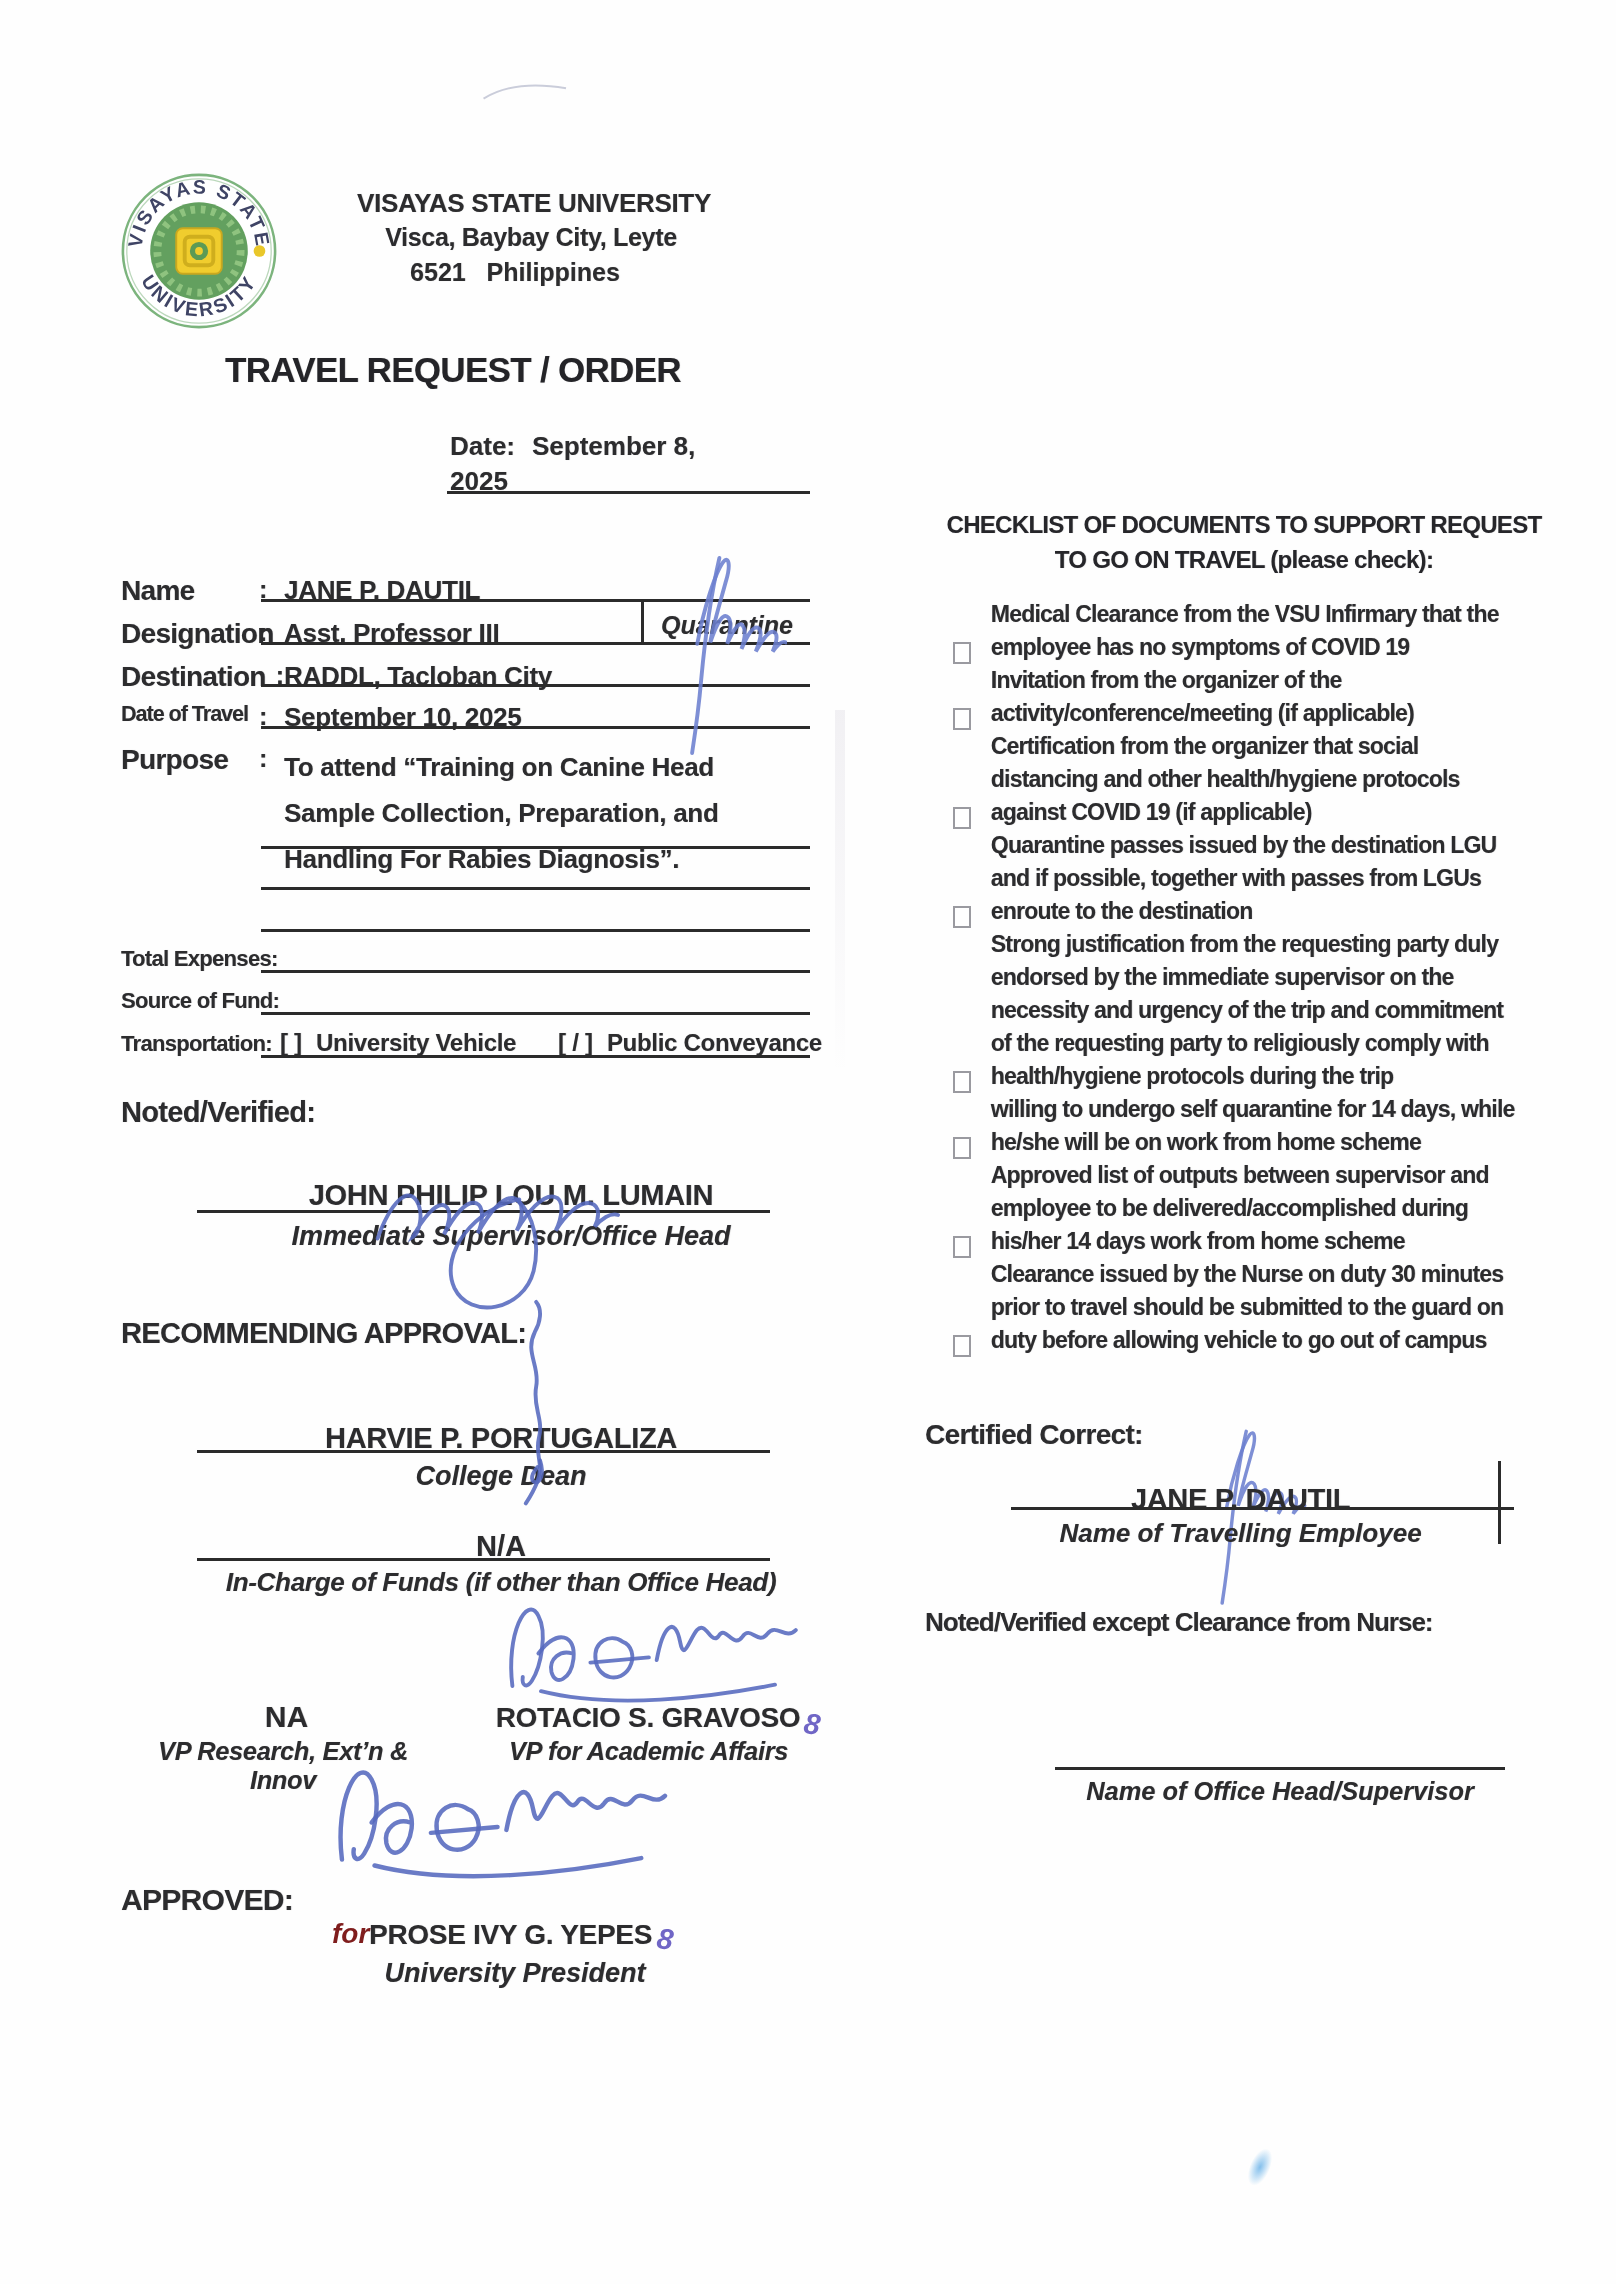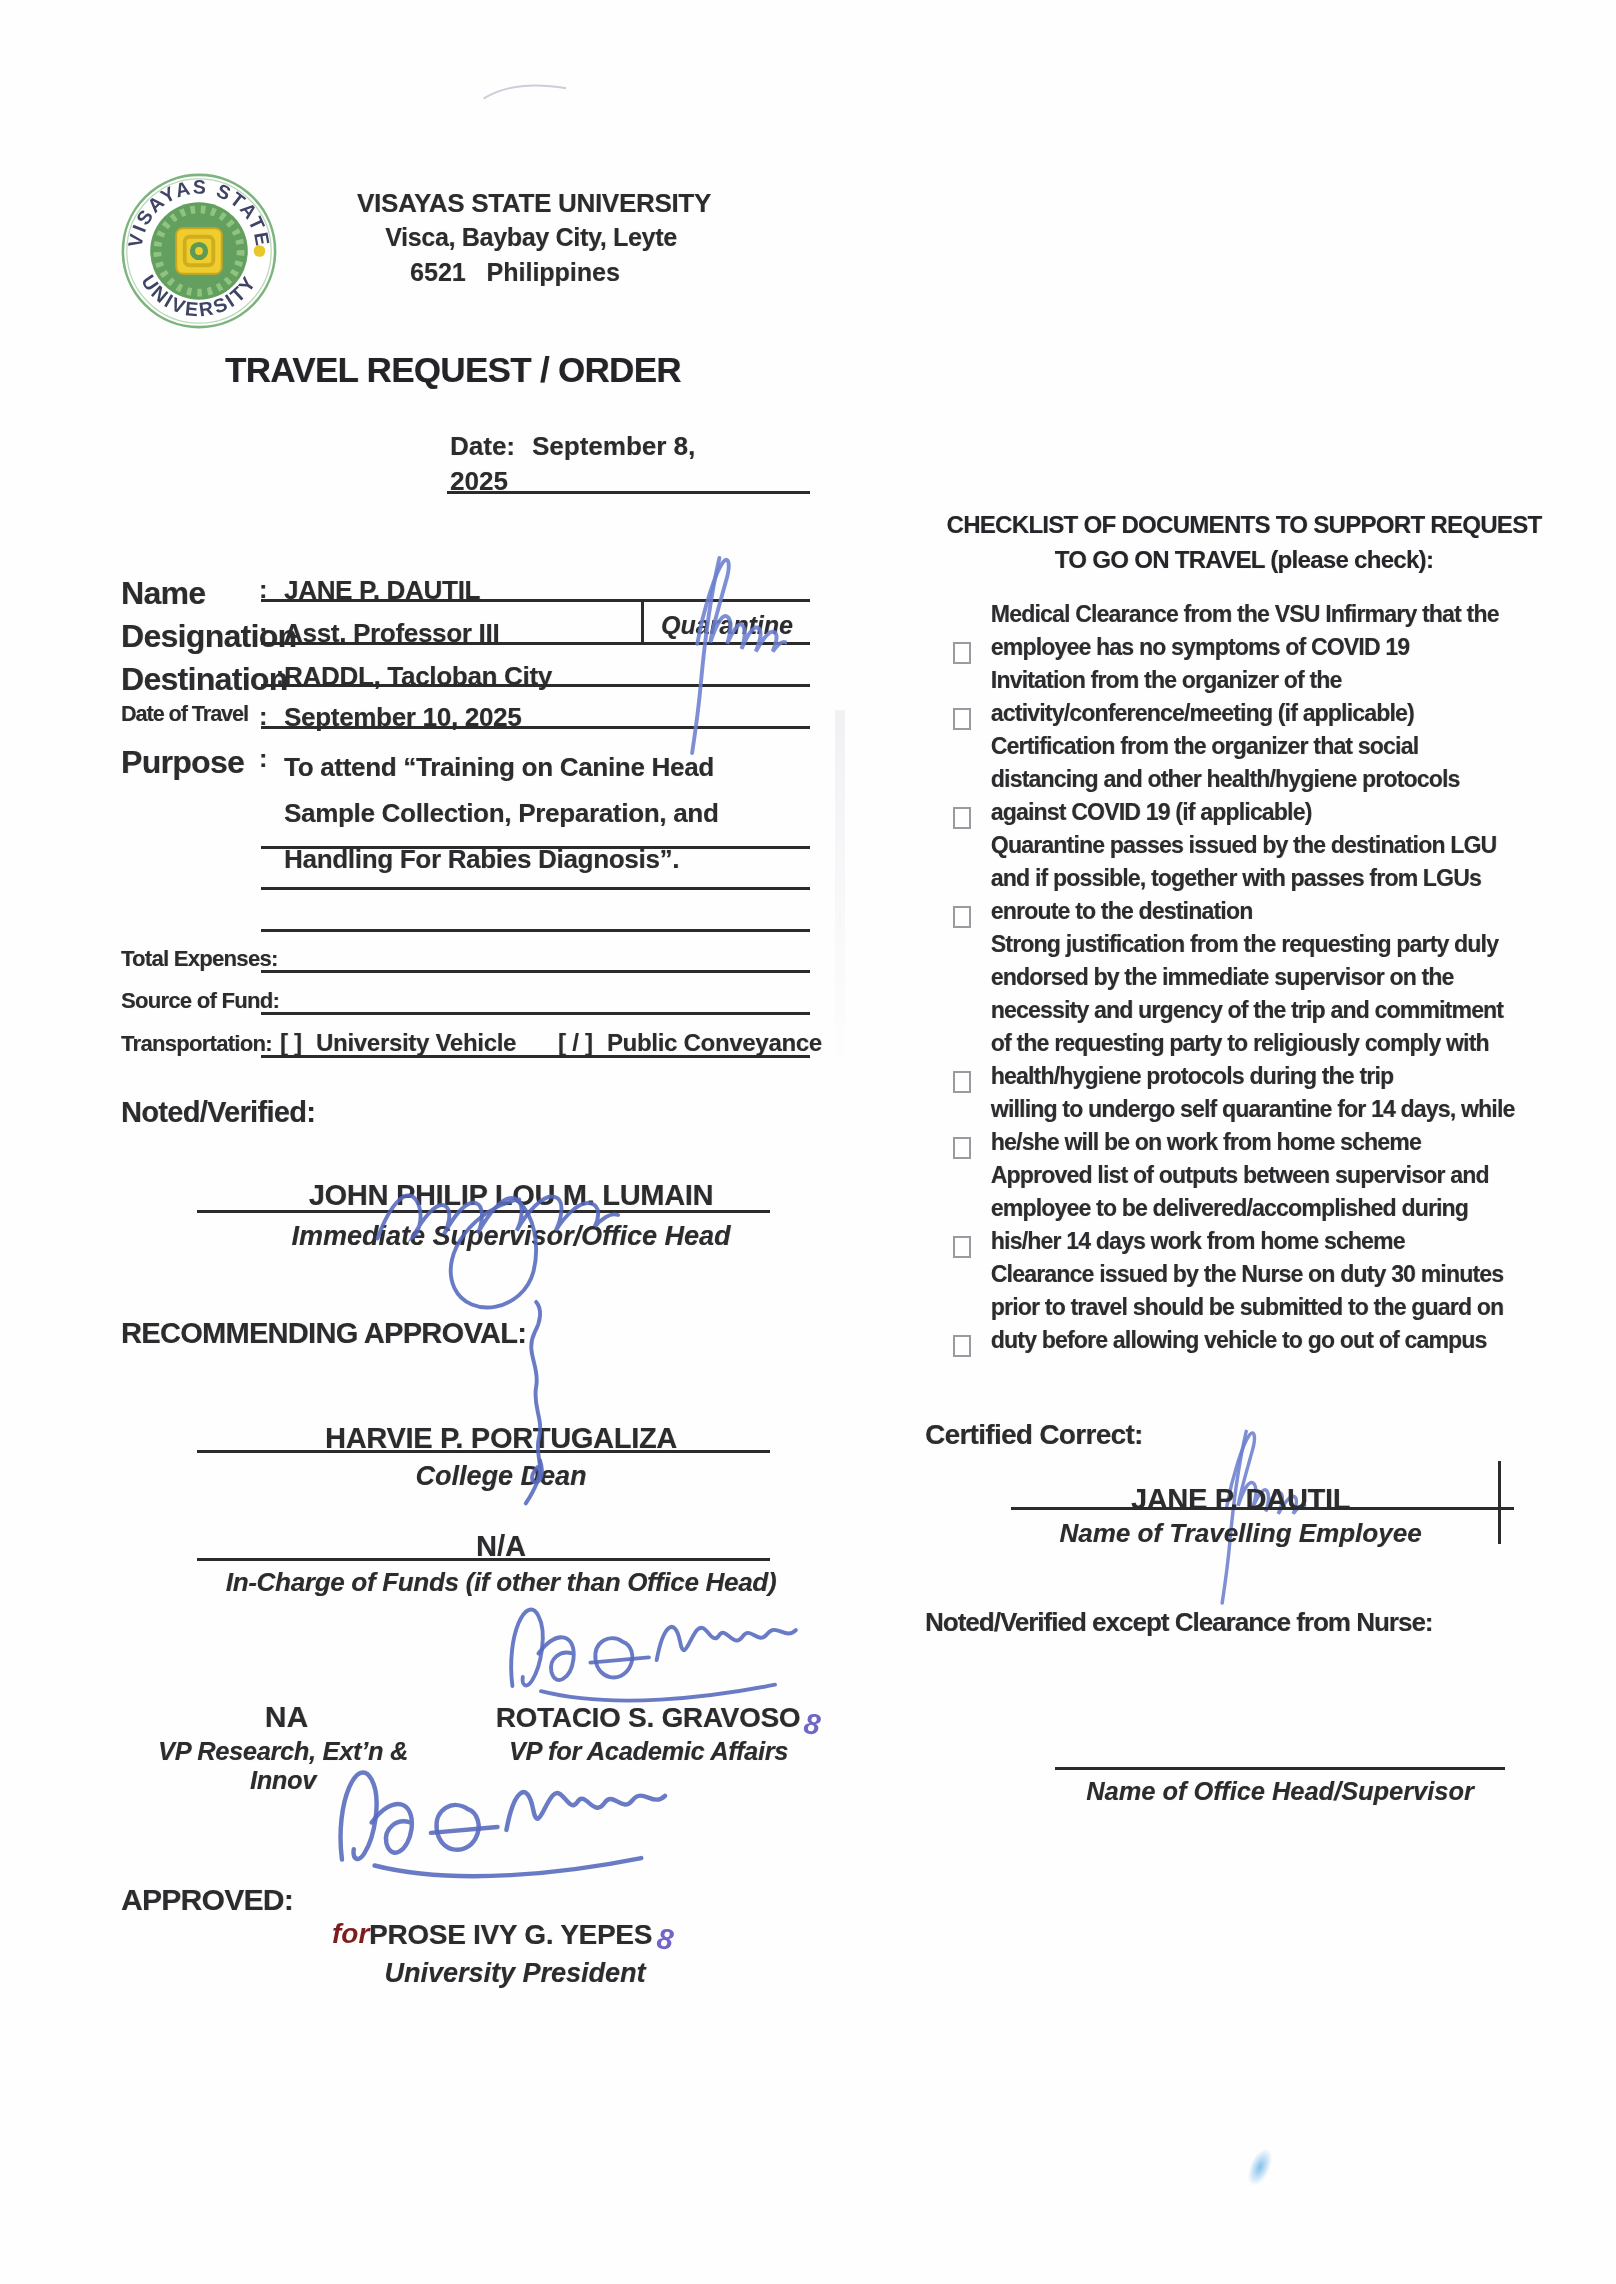--- a/index.html
+++ b/index.html
@@ -8,21 +8,21 @@
     font-family:"Liberation Sans",sans-serif;font-weight:700;color:#2c2c2e;
     overflow:hidden;
   }
   .fz{text-shadow:0.4px 0.4px 0.7px rgba(55,55,60,.40);}
   .abs{position:absolute;}
   .rule{position:absolute;background:#2b2b2b;height:3.3px;}
   .vline{position:absolute;background:#2b2b2b;width:3.3px;}
   .it{font-style:italic;}
   .ctr{text-align:center;}
   .row{position:absolute;left:121px;display:flex;align-items:flex-start;}
-  .row .lbl{width:138px;font-size:32px;letter-spacing:-0.7px;}
+  .row .lbl{width:138px;font-size:28px;letter-spacing:-0.7px;}
   .row .lbl.tight{font-size:21.5px;letter-spacing:-1px;}
   .row .col{width:25px;font-size:25px;}
   .row .val{font-size:26px;letter-spacing:-0.3px;white-space:nowrap;}
   .val-lines{font-size:26px;letter-spacing:-0.3px;line-height:46px;}
   .blabel{font-size:22px;letter-spacing:-0.7px;}
   .sig{position:absolute;pointer-events:none;}
   .sig path{fill:none;stroke:#5569be;stroke-width:6;stroke-linecap:round;opacity:.88;}
   .sig.lt path{stroke:#6c80cf;}
   .purple-mark{position:absolute;font-size:29px;font-style:italic;color:#7066c6;transform:rotate(8deg);}
   .check-item{display:flex;align-items:flex-end;}

